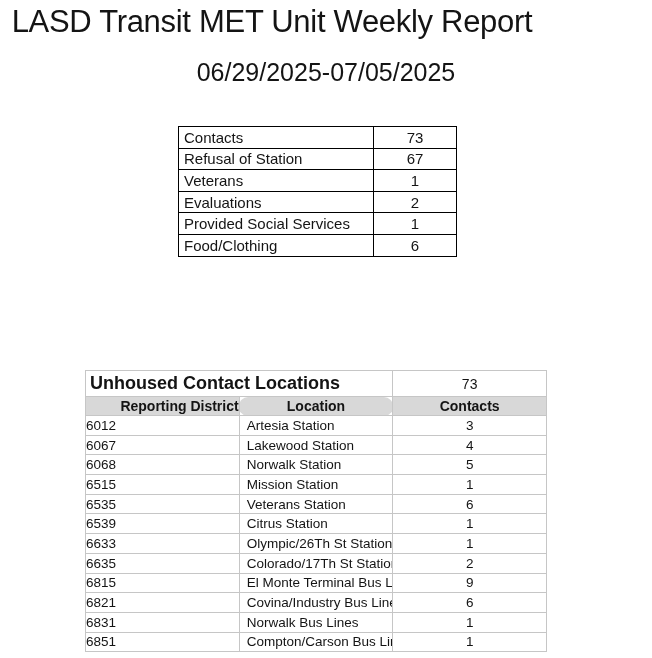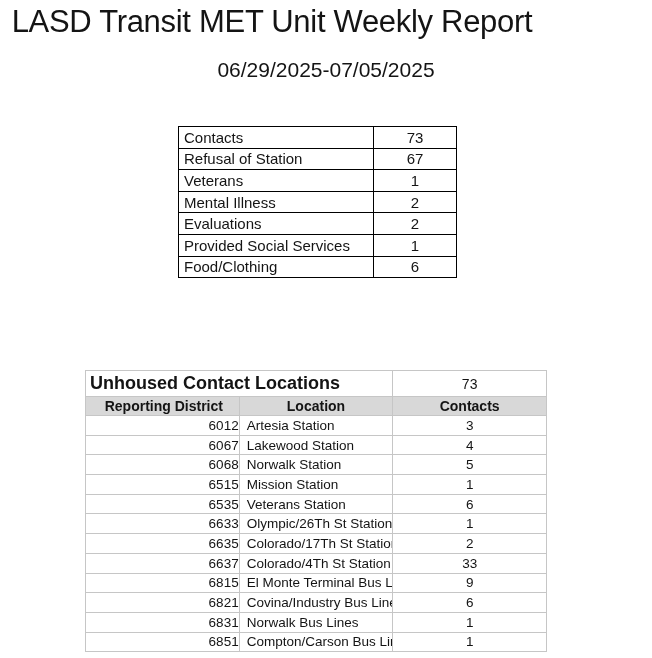--- a/index.html
+++ b/index.html
@@ -20,21 +20,21 @@
     font-size: 31px;
     font-weight: 400;
     letter-spacing: -0.3px;
     white-space: nowrap;
   }
   .report-date {
     position: absolute;
     top: 58px; left: 0;
     width: 652px;
     text-align: center;
-    font-size: 21px;
+    font-size: 25px;
     font-weight: 400;
   }
 
   
   table.summary {
     position: absolute;
     left: 178px; top: 126px;
     border-collapse: collapse;
     table-layout: fixed;
     width: 278px;
@@ -72,28 +72,28 @@
   td.loc-total {
     text-align: center;
     font-size: 14px;
   }
   tr.loc-header th {
     background: var(--header-bg, #d8d8d8);
     height: 19px;
     font-size: 14px;
     font-weight: 700;
   }
-  tr.loc-header th.h-district { text-align: center; padding-left: 3px; width: 130px; }
-  tr.loc-header th.h-location { text-align: center; width: 233px; }
+  tr.loc-header th.h-district { text-align: right; padding-left: 3px; width: 130px; }
+  tr.loc-header th.h-location { text-align: center; width: 233px; border-radius: 9px; }
   tr.loc-header th.h-contacts { text-align: center; width: 99px; }
   tr.loc-row td {
     height: 19.7px;
     font-size: 13.5px;
   }
-  tr.loc-row td.c-district { text-align: right; }
+  tr.loc-row td.c-district { text-align: left; }
   tr.loc-row td.c-location { text-align: left; padding-left: 7px; margin-left: 36px; }
   tr.loc-row td.c-contacts { text-align: center; }
 </style>
 </head>
 <body>
 
 <h1 class="report-title">LASD Transit MET Unit Weekly Report</h1>
 
 <div class="report-date">06/29/2025-07/05/2025</div>
 
@@ -108,24 +108,20 @@
       <tr>
         <td class="s-label">Refusal of Station</td>
         <td class="s-value">67</td>
       </tr>
 
       <tr>
         <td class="s-label">Veterans</td>
         <td class="s-value">1</td>
       </tr>
 
-      <tr>
-        <td class="s-label">Mental Illness</td>
-        <td class="s-value">2</td>
-      </tr>
 
       <tr>
         <td class="s-label">Evaluations</td>
         <td class="s-value">2</td>
       </tr>
 
       <tr>
         <td class="s-label">Provided Social Services</td>
         <td class="s-value">1</td>
       </tr>
@@ -173,38 +169,38 @@
         <td class="c-location">Mission Station</td>
         <td class="c-contacts">1</td>
       </tr>
 
       <tr class="loc-row">
         <td class="c-district">6535</td>
         <td class="c-location">Veterans Station</td>
         <td class="c-contacts">6</td>
       </tr>
 
+      <tr class="loc-row">
+        <td class="c-district">6539</td>
+        <td class="c-location">Citrus Station</td>
+        <td class="c-contacts">1</td>
+      </tr>
 
       <tr class="loc-row">
         <td class="c-district">6633</td>
         <td class="c-location">Olympic/26Th St Station</td>
         <td class="c-contacts">1</td>
       </tr>
 
       <tr class="loc-row">
         <td class="c-district">6635</td>
         <td class="c-location">Colorado/17Th St Station</td>
         <td class="c-contacts">2</td>
       </tr>
 
-      <tr class="loc-row">
-        <td class="c-district">6637</td>
-        <td class="c-location">Colorado/4Th St Station</td>
-        <td class="c-contacts">33</td>
-      </tr>
 
       <tr class="loc-row">
         <td class="c-district">6815</td>
         <td class="c-location">El Monte Terminal Bus Lines</td>
         <td class="c-contacts">9</td>
       </tr>
 
       <tr class="loc-row">
         <td class="c-district">6821</td>
         <td class="c-location">Covina/Industry Bus Lines</td>

